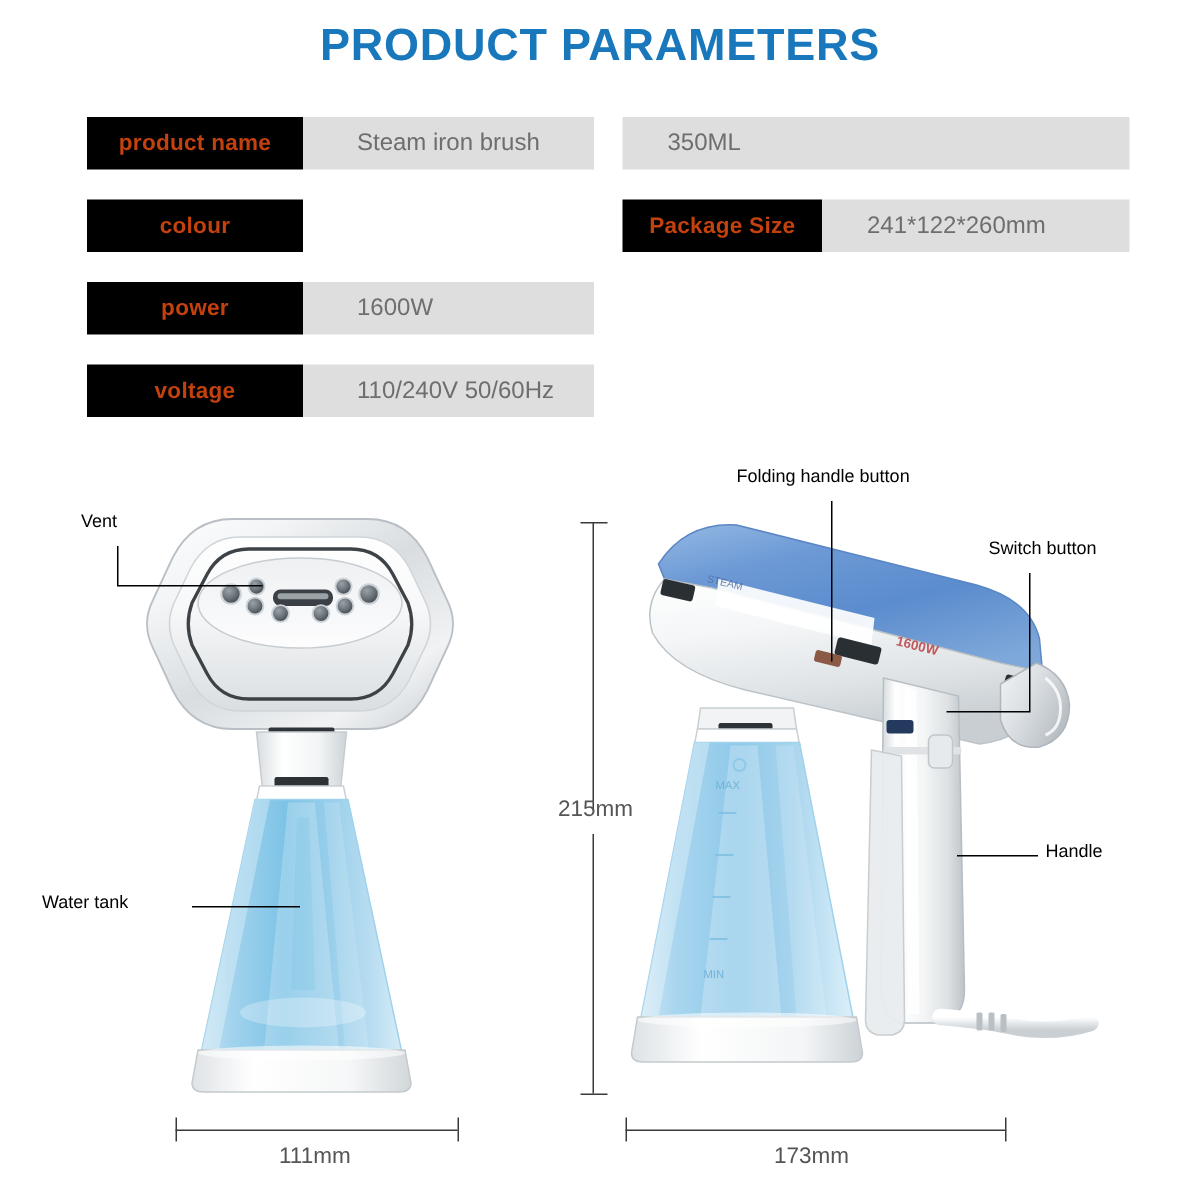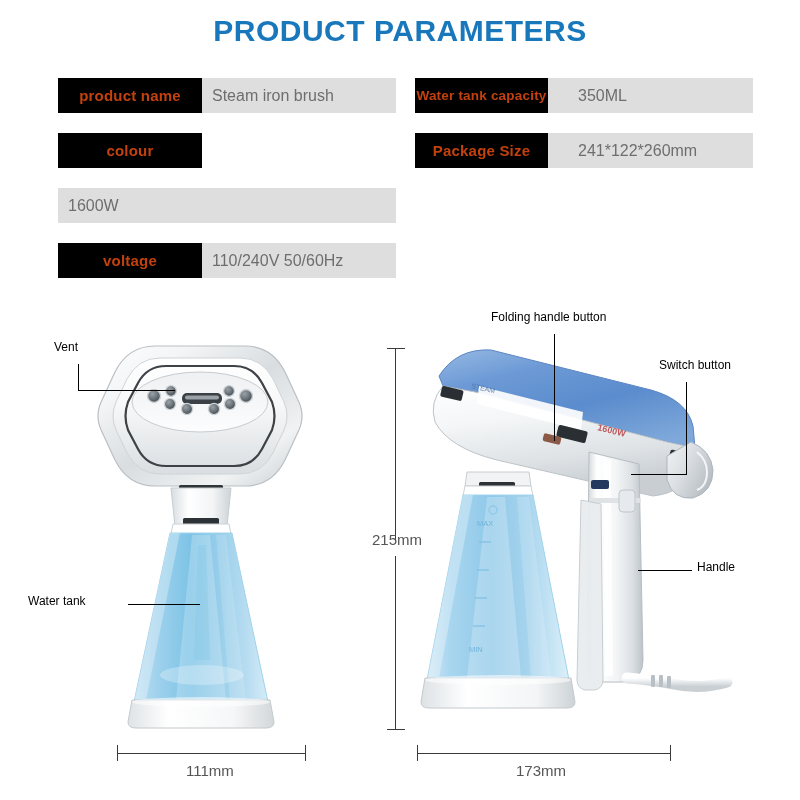--- a/index.html
+++ b/index.html
@@ -57,21 +57,21 @@
   .right .spec-key { width: 133px; }
   .spec-key.small { font-size: 13.5px; }
 
   .spec-val {
     background: #dedede;
     color: #6e6e6e;
     flex: 1;
     display: flex;
     align-items: center;
     font-size: 16px;
-    padding-left: 10px;
+    padding-left: 36px;
     white-space: nowrap;
   }
   .right .spec-val { padding-left: 30px; }
 
   
   .illus { position: absolute; }
 
   
   .callout {
     position: absolute;
@@ -119,35 +119,35 @@
     <div class="spec-row">
       <div class="spec-key">product name</div>
       <div class="spec-val">Steam iron brush</div>
     </div>
 
     <div class="spec-row">
       <div class="spec-key">colour</div>
     </div>
 
     <div class="spec-row">
+      <div class="spec-key">power</div>
       <div class="spec-val">1600W</div>
     </div>
 
     <div class="spec-row">
       <div class="spec-key">voltage</div>
       <div class="spec-val">110/240V 50/60Hz</div>
     </div>
 
   </div>
 
   <div class="spec-table right">
 
 
     <div class="spec-row">
-      <div class="spec-key small">Water tank capacity</div>
       <div class="spec-val">350ML</div>
     </div>
 
 
     <div class="spec-row">
       <div class="spec-key">Package Size</div>
       <div class="spec-val">241*122*260mm</div>
     </div>
 
   </div>

